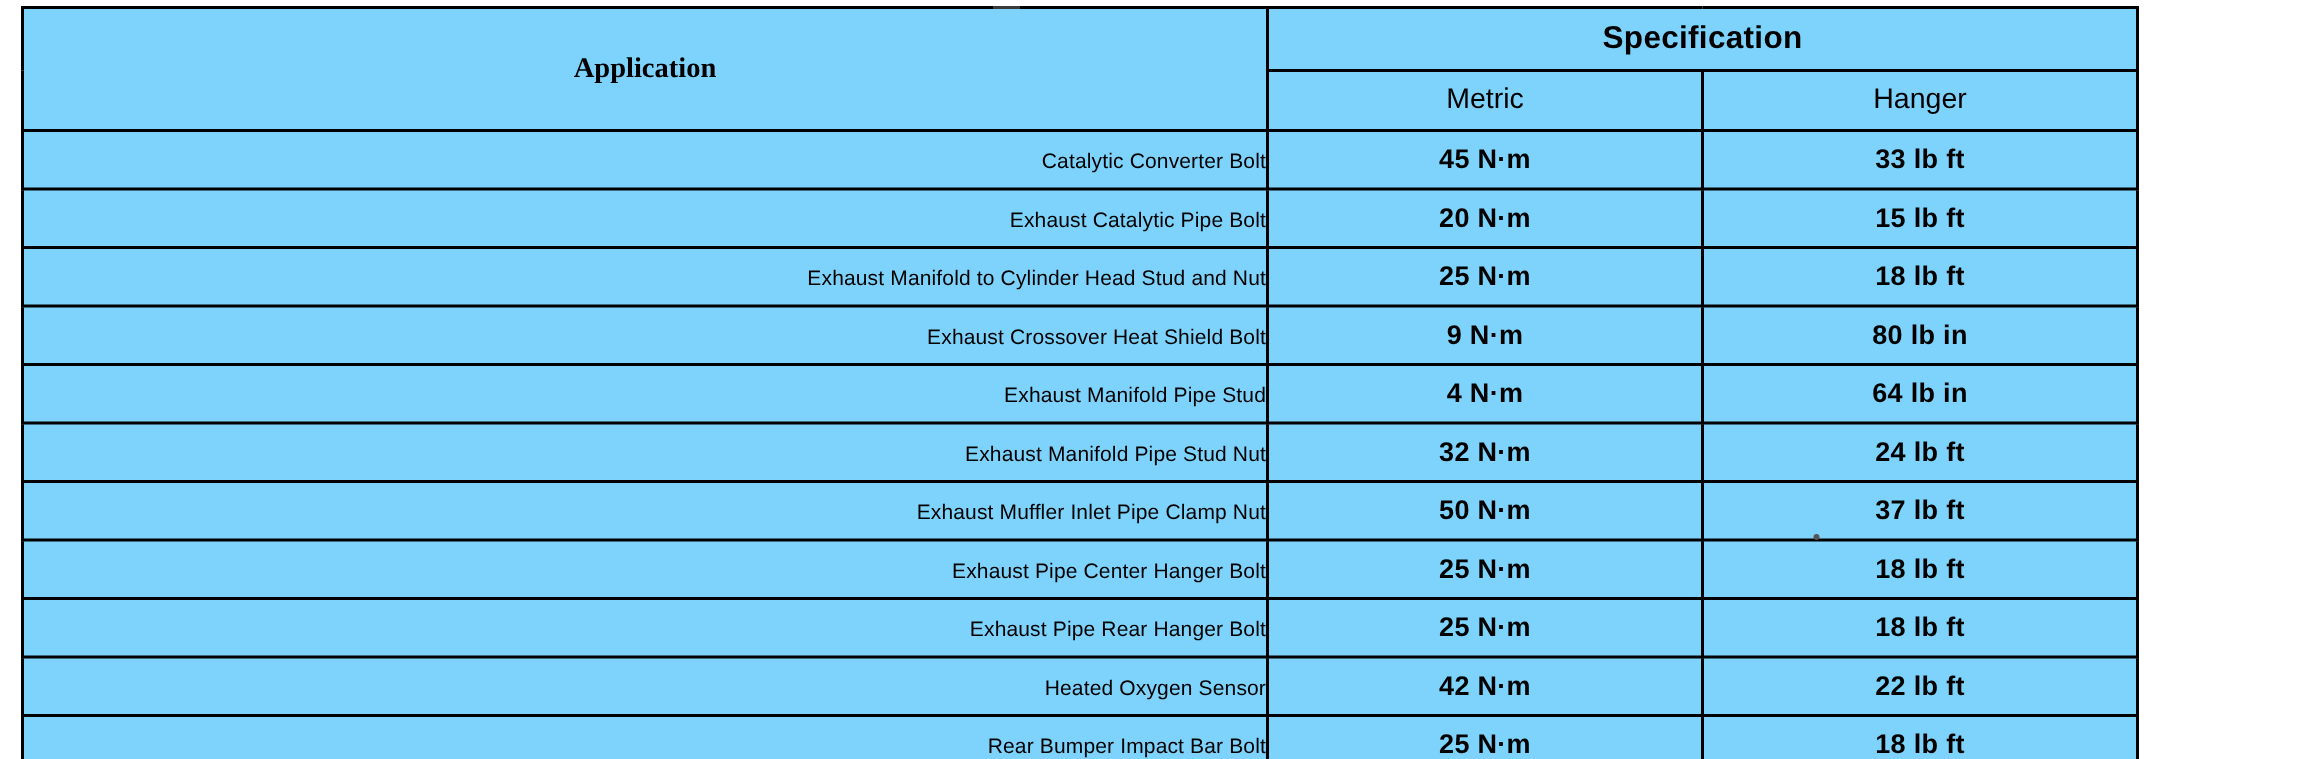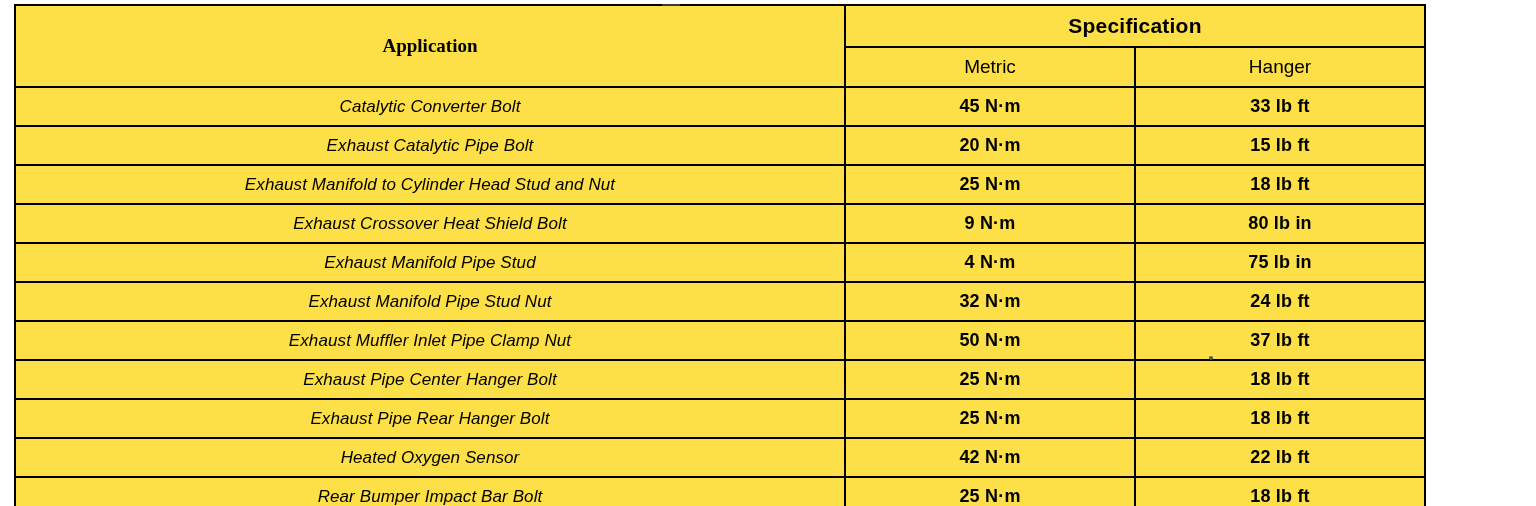--- a/index.html
+++ b/index.html
@@ -24,21 +24,21 @@
   table.spec-table {
     border-collapse: collapse;
     width: 1410px;
     table-layout: fixed;
   }
   table.spec-table td,
   table.spec-table th {
     border: 2px solid #000000;
     padding: 0;
     vertical-align: middle;
-    background: #fde047;
+    background: #7dd3fc;
   }
   .col-app { width: 830px; }
   .col-metric { width: 290px; }
   .col-english { width: 290px; }
 
   .hdr-spec {
     text-align: center;
     font-weight: bold;
     font-size: 21px;
     height: 38px;
@@ -51,26 +51,25 @@
     height: 80px;
     font-family: Liberation Serif, serif;
   }
   .hdr-sub {
     text-align: center;
     font-size: 19px;
     height: 36px;
     margin-left: 22px;
   }
   td.app-cell {
-    font-size: 17px;
+    font-size: 14px;
     height: 37px;
     padding-left: 14px;
-    text-align: center;
+    text-align: right;
     letter-spacing: 0.1px;
-    font-style: italic;
   }
   td.num-cell {
     font-size: 18px;
     font-weight: bold;
     height: 37px;
     text-align: center;
     letter-spacing: 0.2px;
   }
   .stray-mark {
     position: absolute;
@@ -128,21 +127,21 @@
           <td class="num-cell">18 lb ft</td>
         </tr>
         <tr>
           <td class="app-cell">Exhaust Crossover Heat Shield Bolt</td>
           <td class="num-cell">9 N·m</td>
           <td class="num-cell">80 lb in</td>
         </tr>
         <tr>
           <td class="app-cell">Exhaust Manifold Pipe Stud</td>
           <td class="num-cell">4 N·m</td>
-          <td class="num-cell">75 lb in</td>
+          <td class="num-cell">64 lb in</td>
         </tr>
         <tr>
           <td class="app-cell">Exhaust Manifold Pipe Stud Nut</td>
           <td class="num-cell">32 N·m</td>
           <td class="num-cell">24 lb ft</td>
         </tr>
         <tr>
           <td class="app-cell">Exhaust Muffler Inlet Pipe Clamp Nut</td>
           <td class="num-cell">50 N·m</td>
           <td class="num-cell">37 lb ft</td>

